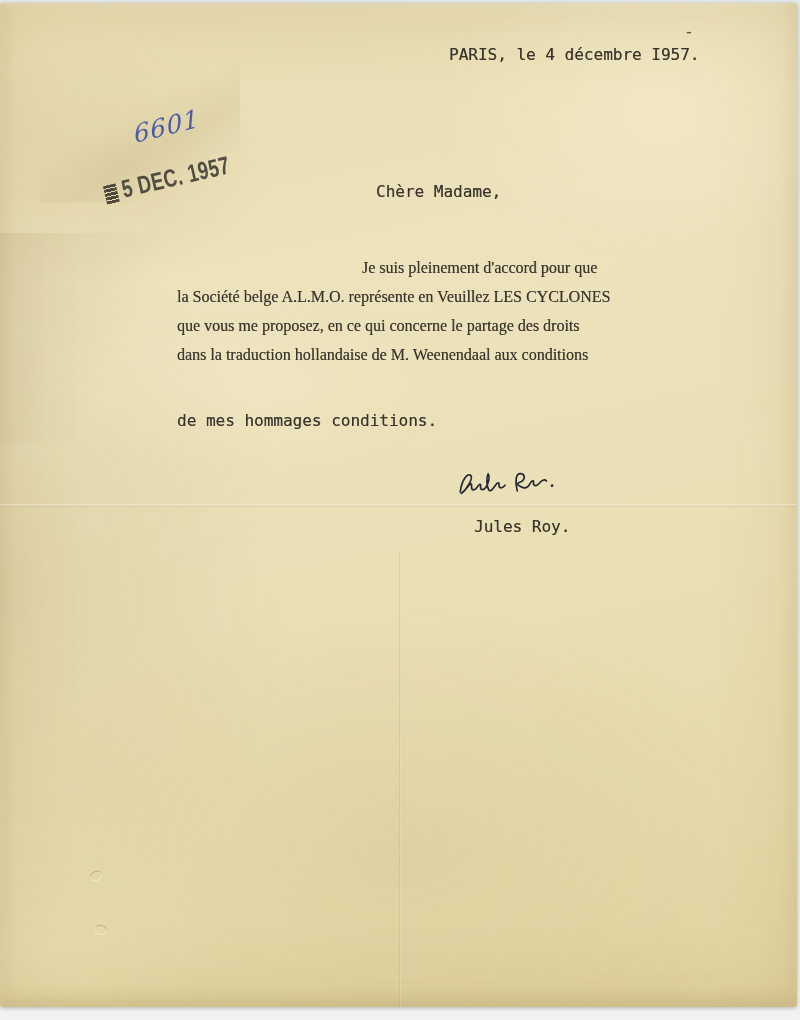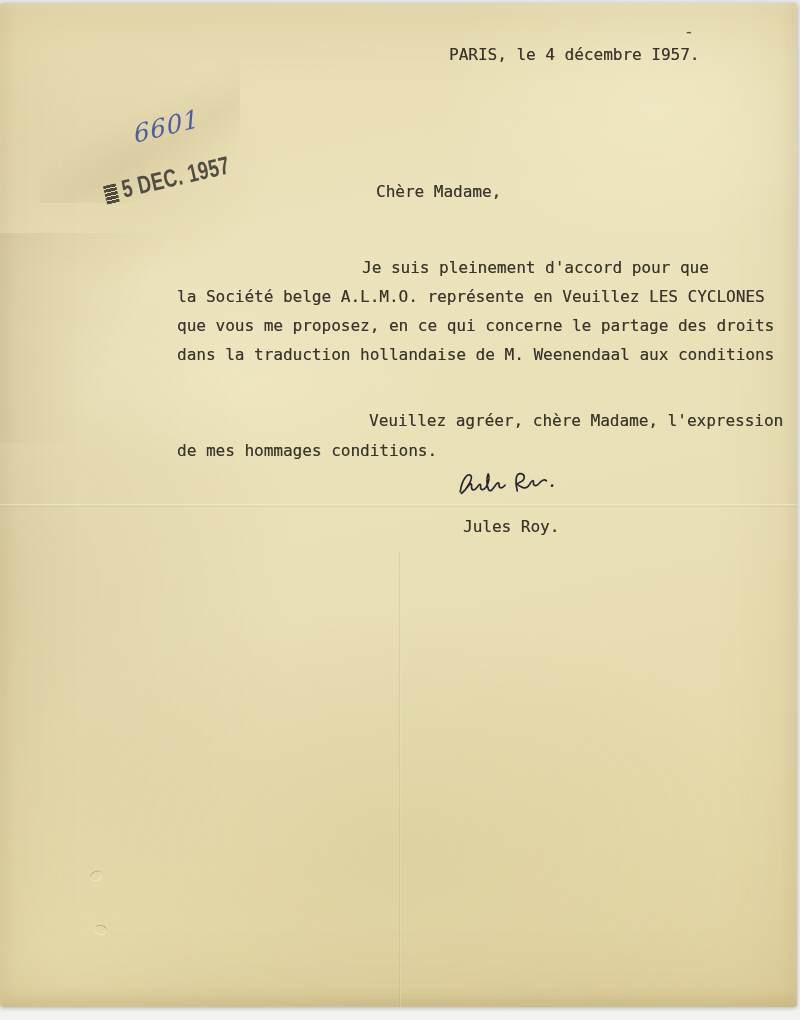--- a/index.html
+++ b/index.html
@@ -49,28 +49,28 @@
   .typed{
     position:absolute;color:#2e2a23;font-size:16px;line-height:22px;
     white-space:pre;opacity:0.94;
     text-shadow:0.3px 0.3px 0.4px rgba(46,42,35,0.55);
   }
   .dateline{left:449px;top:41px;}
   .stray-mark{left:684px;top:18px;color:#504b42;}
   .salutation{left:376px;top:178px;}
   .para{position:absolute;left:177px;}
   .para1{top:250px;}
-  .para1 .line{line-height:29px;}
+  .para1 .line{line-height:29px;font-family:Liberation Serif, serif;}
   .para2{top:403px;}
   .para2 .line{line-height:30px;}
   .para .line{white-space:pre;color:#2e2a23;font-size:16px;opacity:0.94;
     text-shadow:0.3px 0.3px 0.4px rgba(46,42,35,0.55);}
   .indent1{padding-left:185px;}
   .indent2{padding-left:192px;}
-  .typed-name{left:463px;top:513px;}
+  .typed-name{left:474px;top:513px;}
 
   .registry{
     position:absolute;left:134px;top:117px;
     font-family:"DejaVu Serif", serif;font-style:italic;font-size:25px;
     color:#3f50a6;letter-spacing:1px;
     transform:rotate(-14deg) skewX(-8deg);transform-origin:left center;
     opacity:0.9;
   }
   .stamp{
     position:absolute;left:104px;top:176px;height:24px;
@@ -111,21 +111,20 @@
   <div class="typed salutation">Chère Madame,</div>
 
   <div class="para para1">
     <div class="line indent1">Je suis pleinement d'accord pour que</div>
     <div class="line">la Société belge A.L.M.O. représente en Veuillez LES CYCLONES</div>
     <div class="line">que vous me proposez, en ce qui concerne le partage des droits</div>
     <div class="line">dans la traduction hollandaise de M. Weenendaal aux conditions</div>
   </div>
 
   <div class="para para2">
-    <div class="line indent2">Veuillez agréer, chère Madame, l'expression</div>
     <div class="line">de mes hommages conditions.</div>
   </div>
 
   <svg class="signature" role="img" width="115" height="36" viewBox="0 0 115 36" aria-label="Jules Roy.">
     <g stroke="#262630" stroke-width="1.7" fill="none" stroke-linecap="round" stroke-linejoin="round">
       <path d="M5 24 C7 12 13 5 16 8 C19 11 11 22 7 25 C4 27 9 24 12 20 C15 16 17 15 16.5 19 C16 23 19 24 22 20 C24.5 16.5 26 16 25.5 19.5 C25 23 28 24 31 20 C33.5 16.5 35.5 10 33.5 7 C31.5 11 31.5 19 33.5 23 C35.5 26 38.5 21 41 18 C42.5 16 44.5 15.5 44 18.5 C43.5 22 47 22.5 50 19"></path>
       <path d="M62 25 C60 16 61 7 66 8 C71 9 70.5 14.5 65 16.5 C60.5 18.2 62.5 19.5 68 22 C71 23.2 73.5 21 75.5 17.5 C77 15 79 14.5 78.5 17.5 C78 21 81.5 21.5 84.5 18 C86.5 15.5 89.5 14 91.5 16"></path>
       <circle cx="97" cy="21" r="1.4" fill="#262630" stroke="none"></circle>
     </g>
   </svg>

